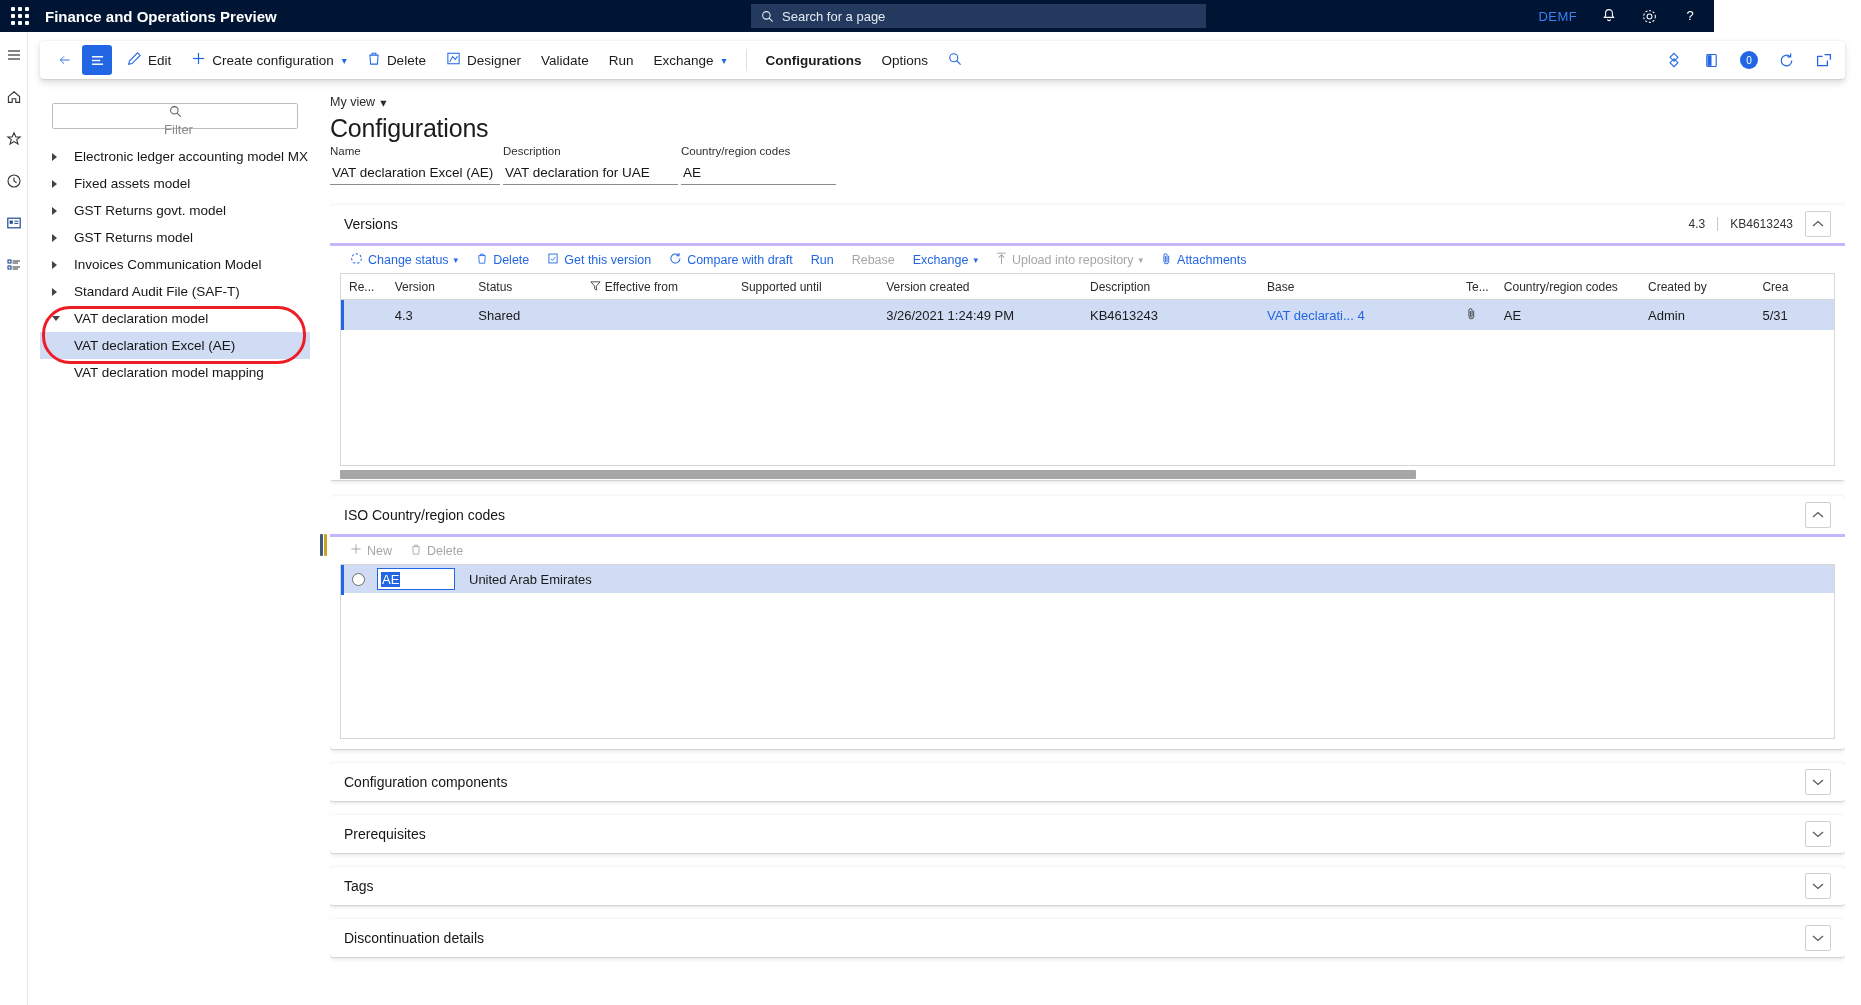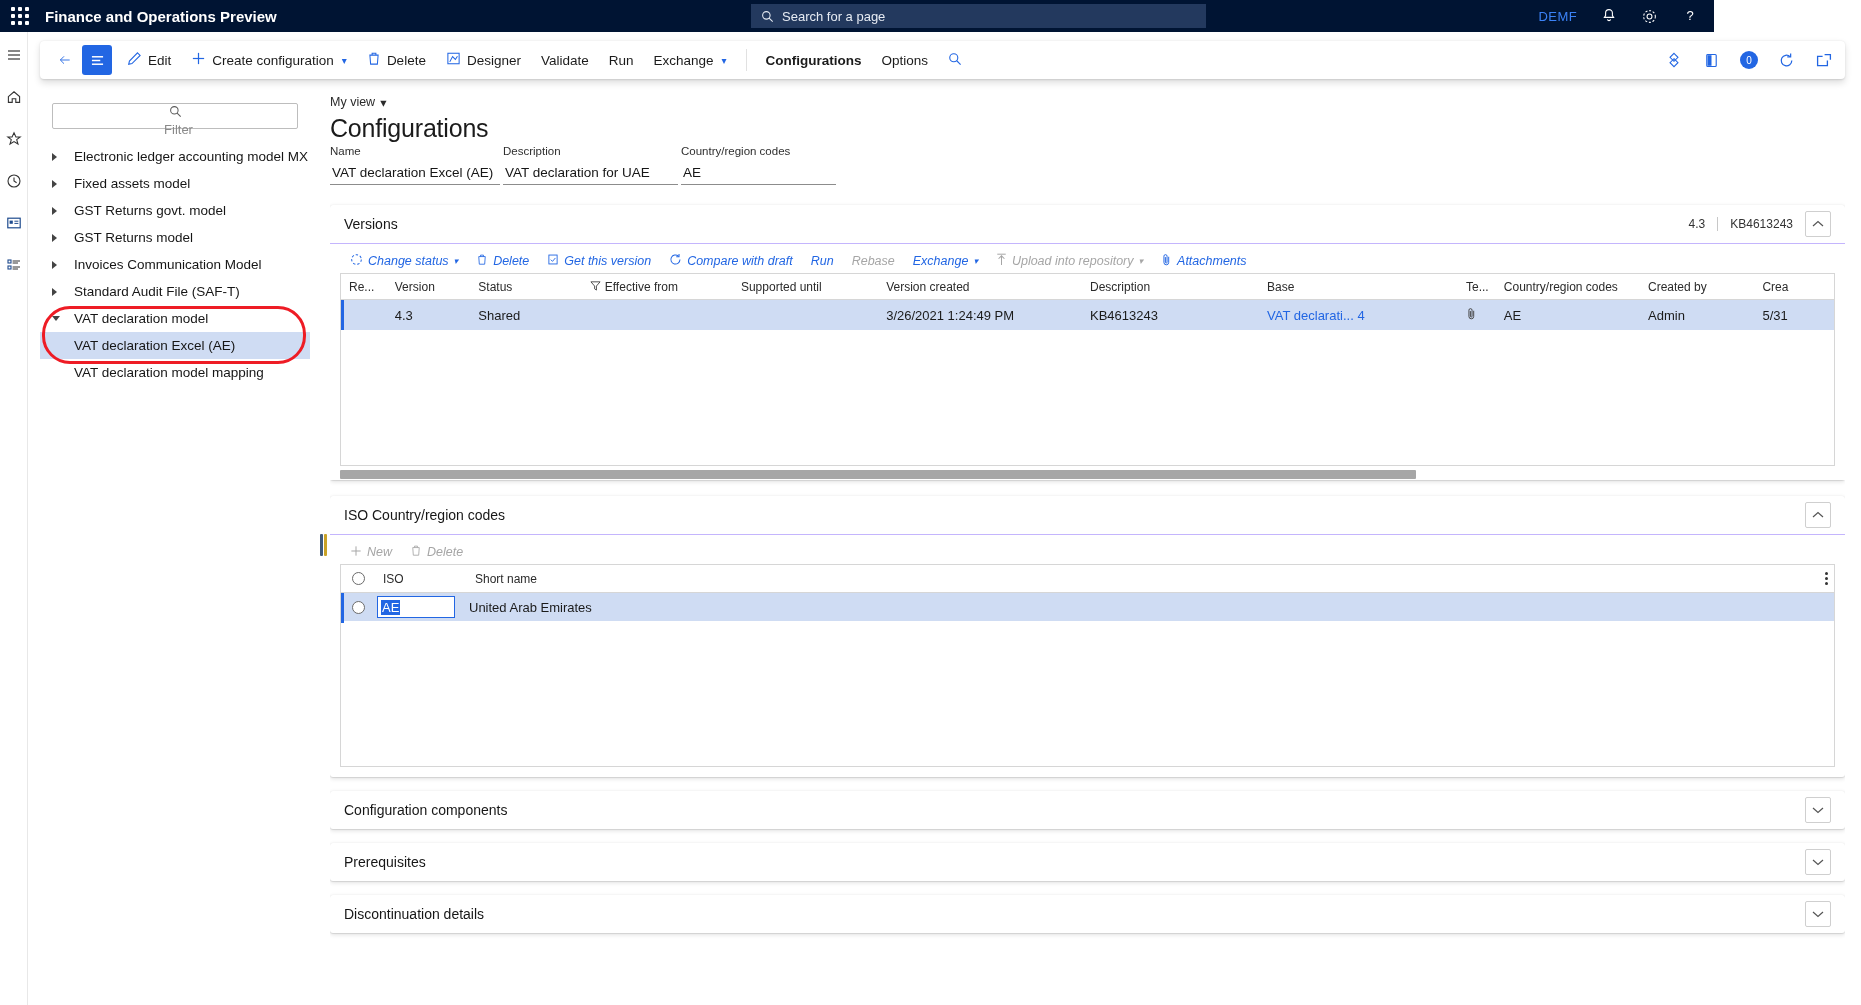--- a/index.html
+++ b/index.html
@@ -139,23 +139,22 @@
   }
   .panel-head .ttl { flex: 1; }
   .panel-head .meta { font-size: 12px; color: #333; display: flex; align-items: center; gap: 12px; margin-right: 12px; }
   .panel-head .meta .divider { width: 1px; height: 14px; background: #c8c8c8; }
   .collapse-btn {
     width: 26px; height: 26px; border: 1px solid #cfcfcf; border-radius: 2px;
     display: flex; align-items: center; justify-content: center; cursor: pointer; background: #fff;
   }
 
   .grid-toolbar {
-    display: flex; align-items: flex-end; height: 30px; padding-left: 12px; gap: 2px;
-    border-top: 1px solid #c4b5fd;
-    font-style: italic;
+    display: flex; align-items: center; height: 30px; padding-left: 12px; gap: 2px;
+    border-top: 3px solid #c4b5fd;
   }
   .gt-btn {
     display: flex; align-items: center; gap: 5px; font-size: 12.5px; color: #2266e3;
     padding: 0 8px; height: 24px; cursor: pointer; border-radius: 2px; white-space: nowrap;
   }
   .gt-btn.dis, .gt-btn.dis * { color: #a6a6a6 !important; cursor: default; }
   .gt-btn .gchev { font-size: 9px; }
 
   
   .gridwrap { margin: 0 10px 0 10px; border: 1px solid #d6d6d6; border-top: 1px solid #d6d6d6; overflow: hidden; }
@@ -650,32 +649,20 @@
         <span>
           <svg width="12" height="13" viewBox="0 0 14 16">
               <path d="M3 4.4h8l-.7 9.4H3.7zM5.2 4.4V2.6h3.6v1.8" fill="none" stroke="#a6a6a6" stroke-width="1.05"></path>
             </svg>
         </span>
         <span>Delete</span>
       </div>
     </div>
 
     <div class="gridwrap" style="margin-bottom:0;">
-      <div class="grid-head" style="height:28px;">
-        <span class="radio-cell">
-            <span class="radio"></span>
-          </span>
-        <span class="gh" style="width:92px">ISO</span>
-        <span class="gh" style="flex:1">Short name</span>
-        <span class="kebab">
-            <i></i>
-            <i></i>
-            <i></i>
-          </span>
-      </div>
 
       <div class="grid-row selbar" style="height:28px;">
         <span class="radio-cell">
             <span class="radio"></span>
           </span>
         <span class="iso-edit">
           <span class="selected-text">AE</span>
         </span>
         <span class="gc" style="flex:1;padding-left:14px;">United Arab Emirates</span>
       </div>
@@ -701,20 +688,30 @@
     <div class="panel-head">
       <span class="ttl">Prerequisites</span>
       <span class="collapse-btn">
         <svg width="12" height="8" viewBox="0 0 12 8">
             <path d="M1 2 6 6.4 11 2" fill="none" stroke="#555" stroke-width="1.2"></path>
           </svg>
       </span>
     </div>
   </div>
 
+  <div class="panel collapsed-panel">
+    <div class="panel-head">
+      <span class="ttl">Tags</span>
+      <span class="collapse-btn">
+        <svg width="12" height="8" viewBox="0 0 12 8">
+            <path d="M1 2 6 6.4 11 2" fill="none" stroke="#555" stroke-width="1.2"></path>
+          </svg>
+      </span>
+    </div>
+  </div>
 
   <div class="panel collapsed-panel">
     <div class="panel-head">
       <span class="ttl">Discontinuation details</span>
       <span class="collapse-btn">
         <svg width="12" height="8" viewBox="0 0 12 8">
             <path d="M1 2 6 6.4 11 2" fill="none" stroke="#555" stroke-width="1.2"></path>
           </svg>
       </span>
     </div>

